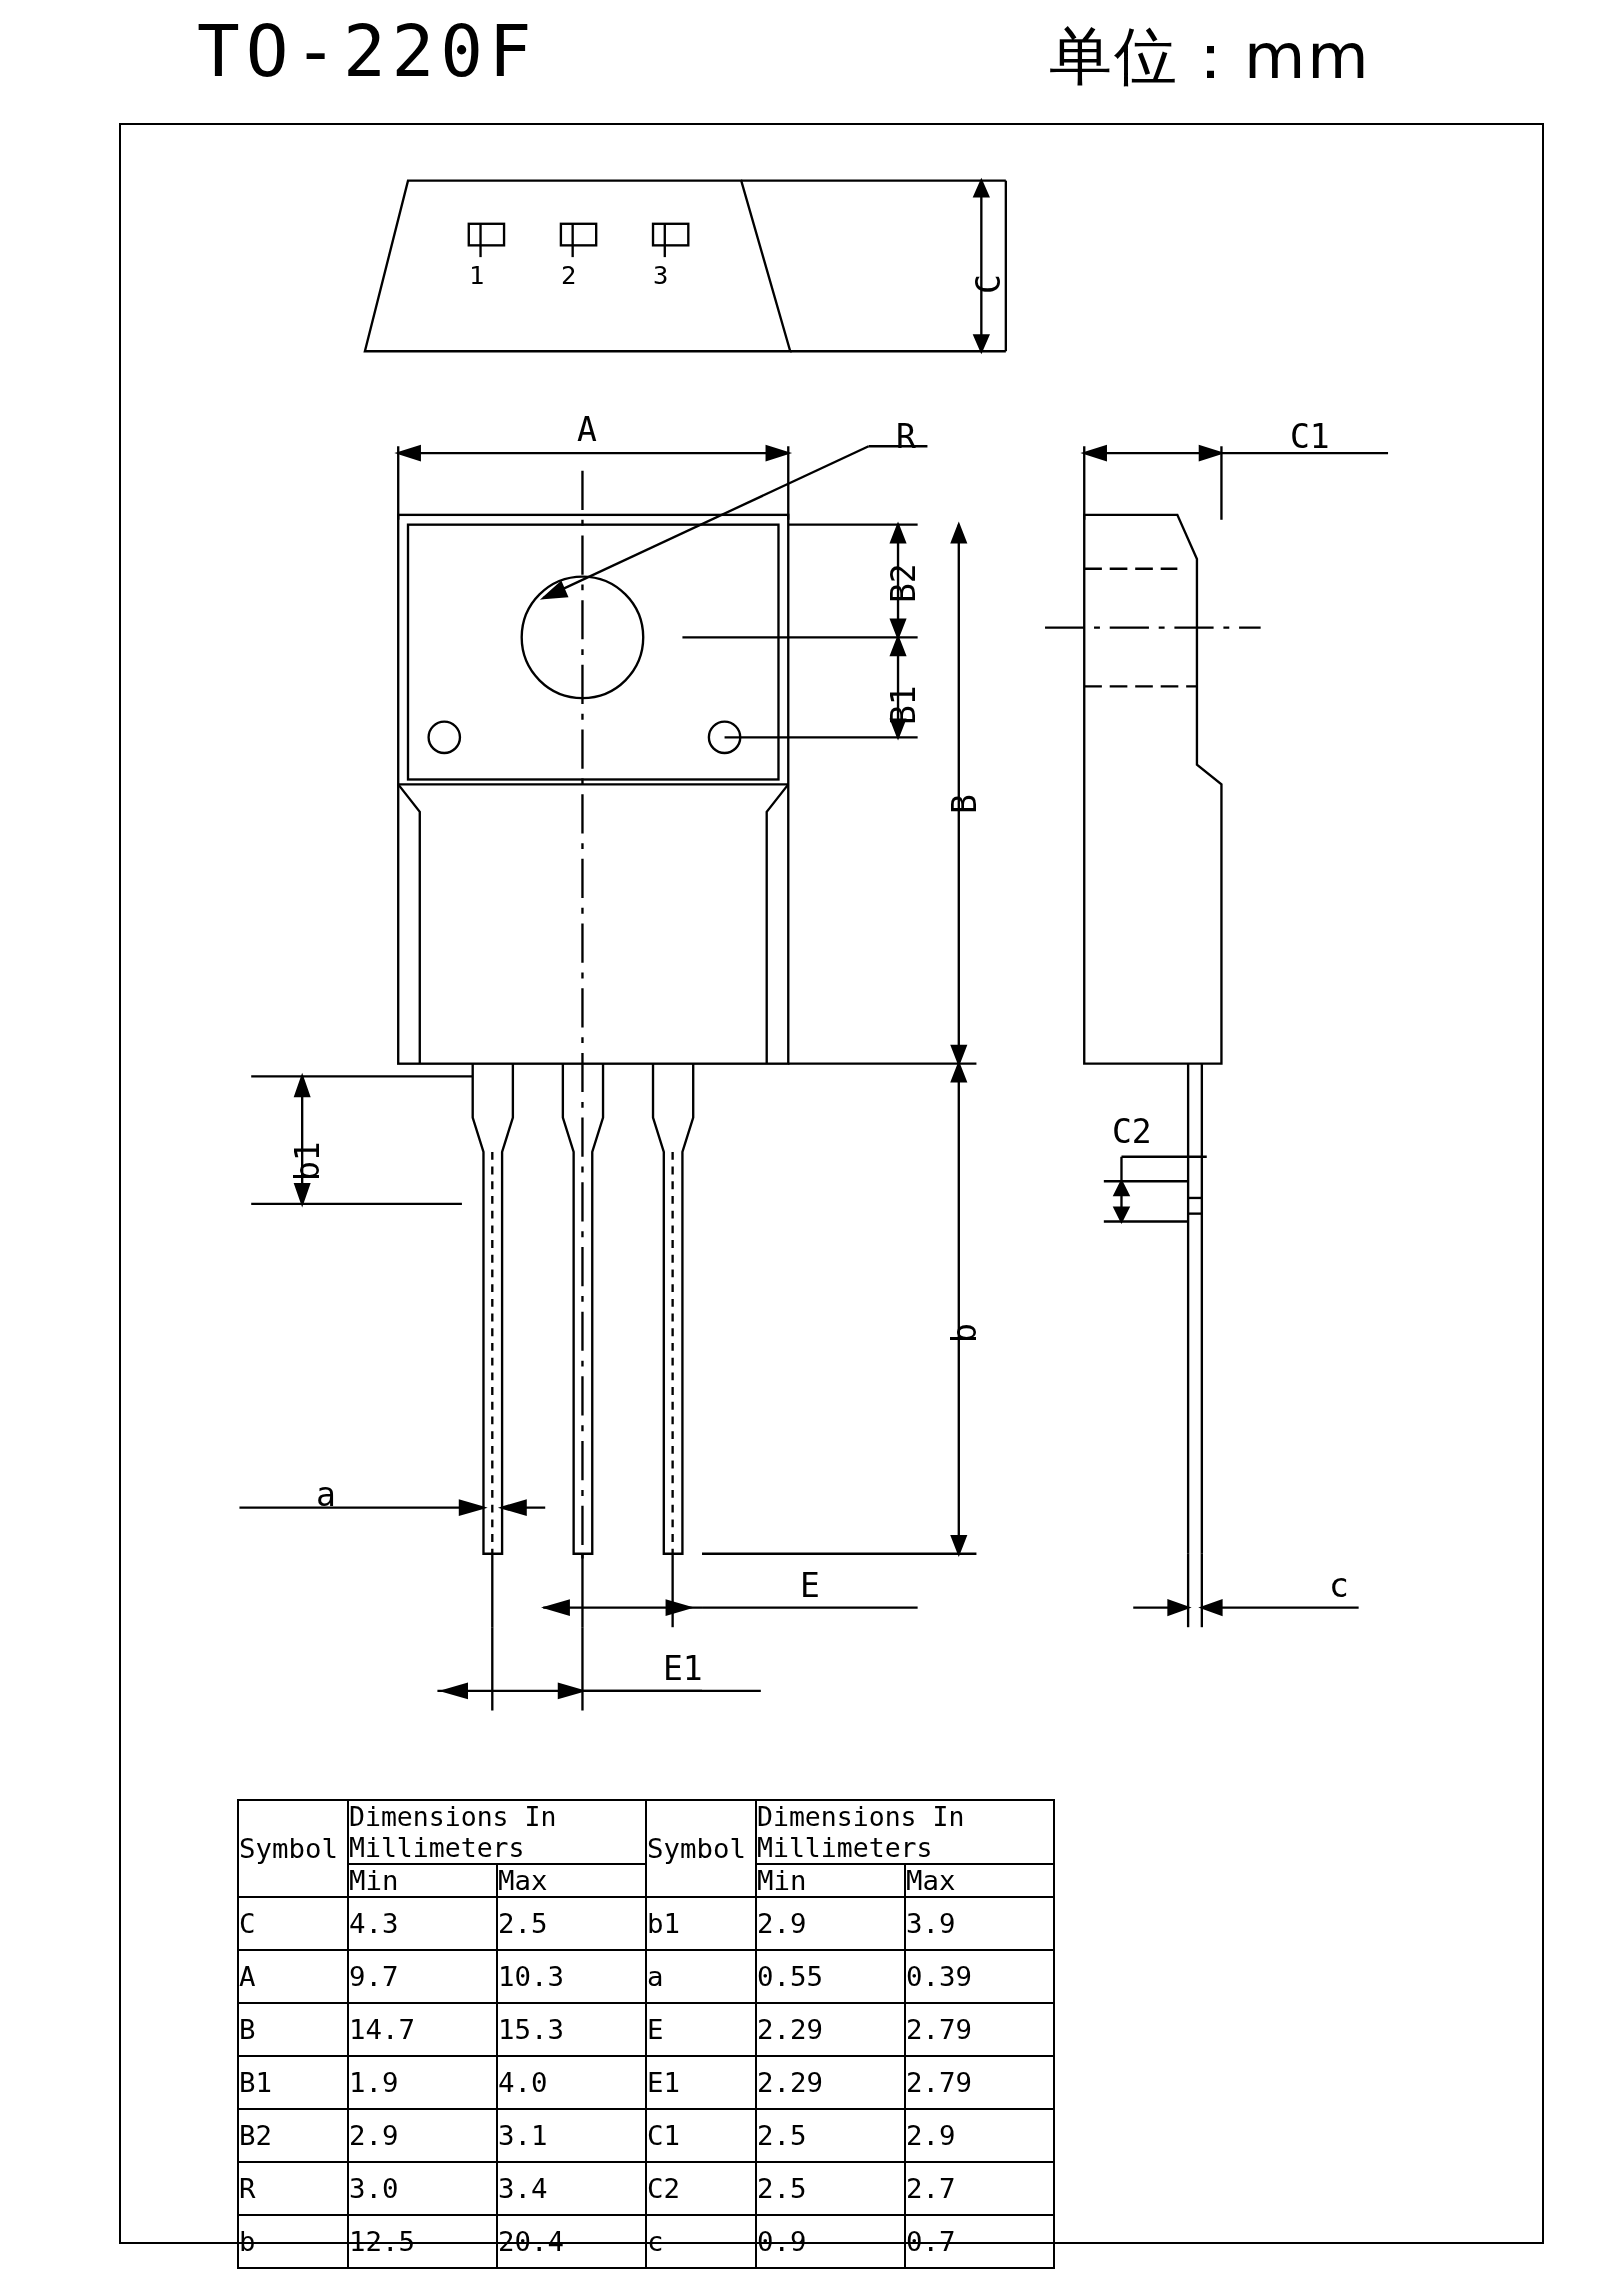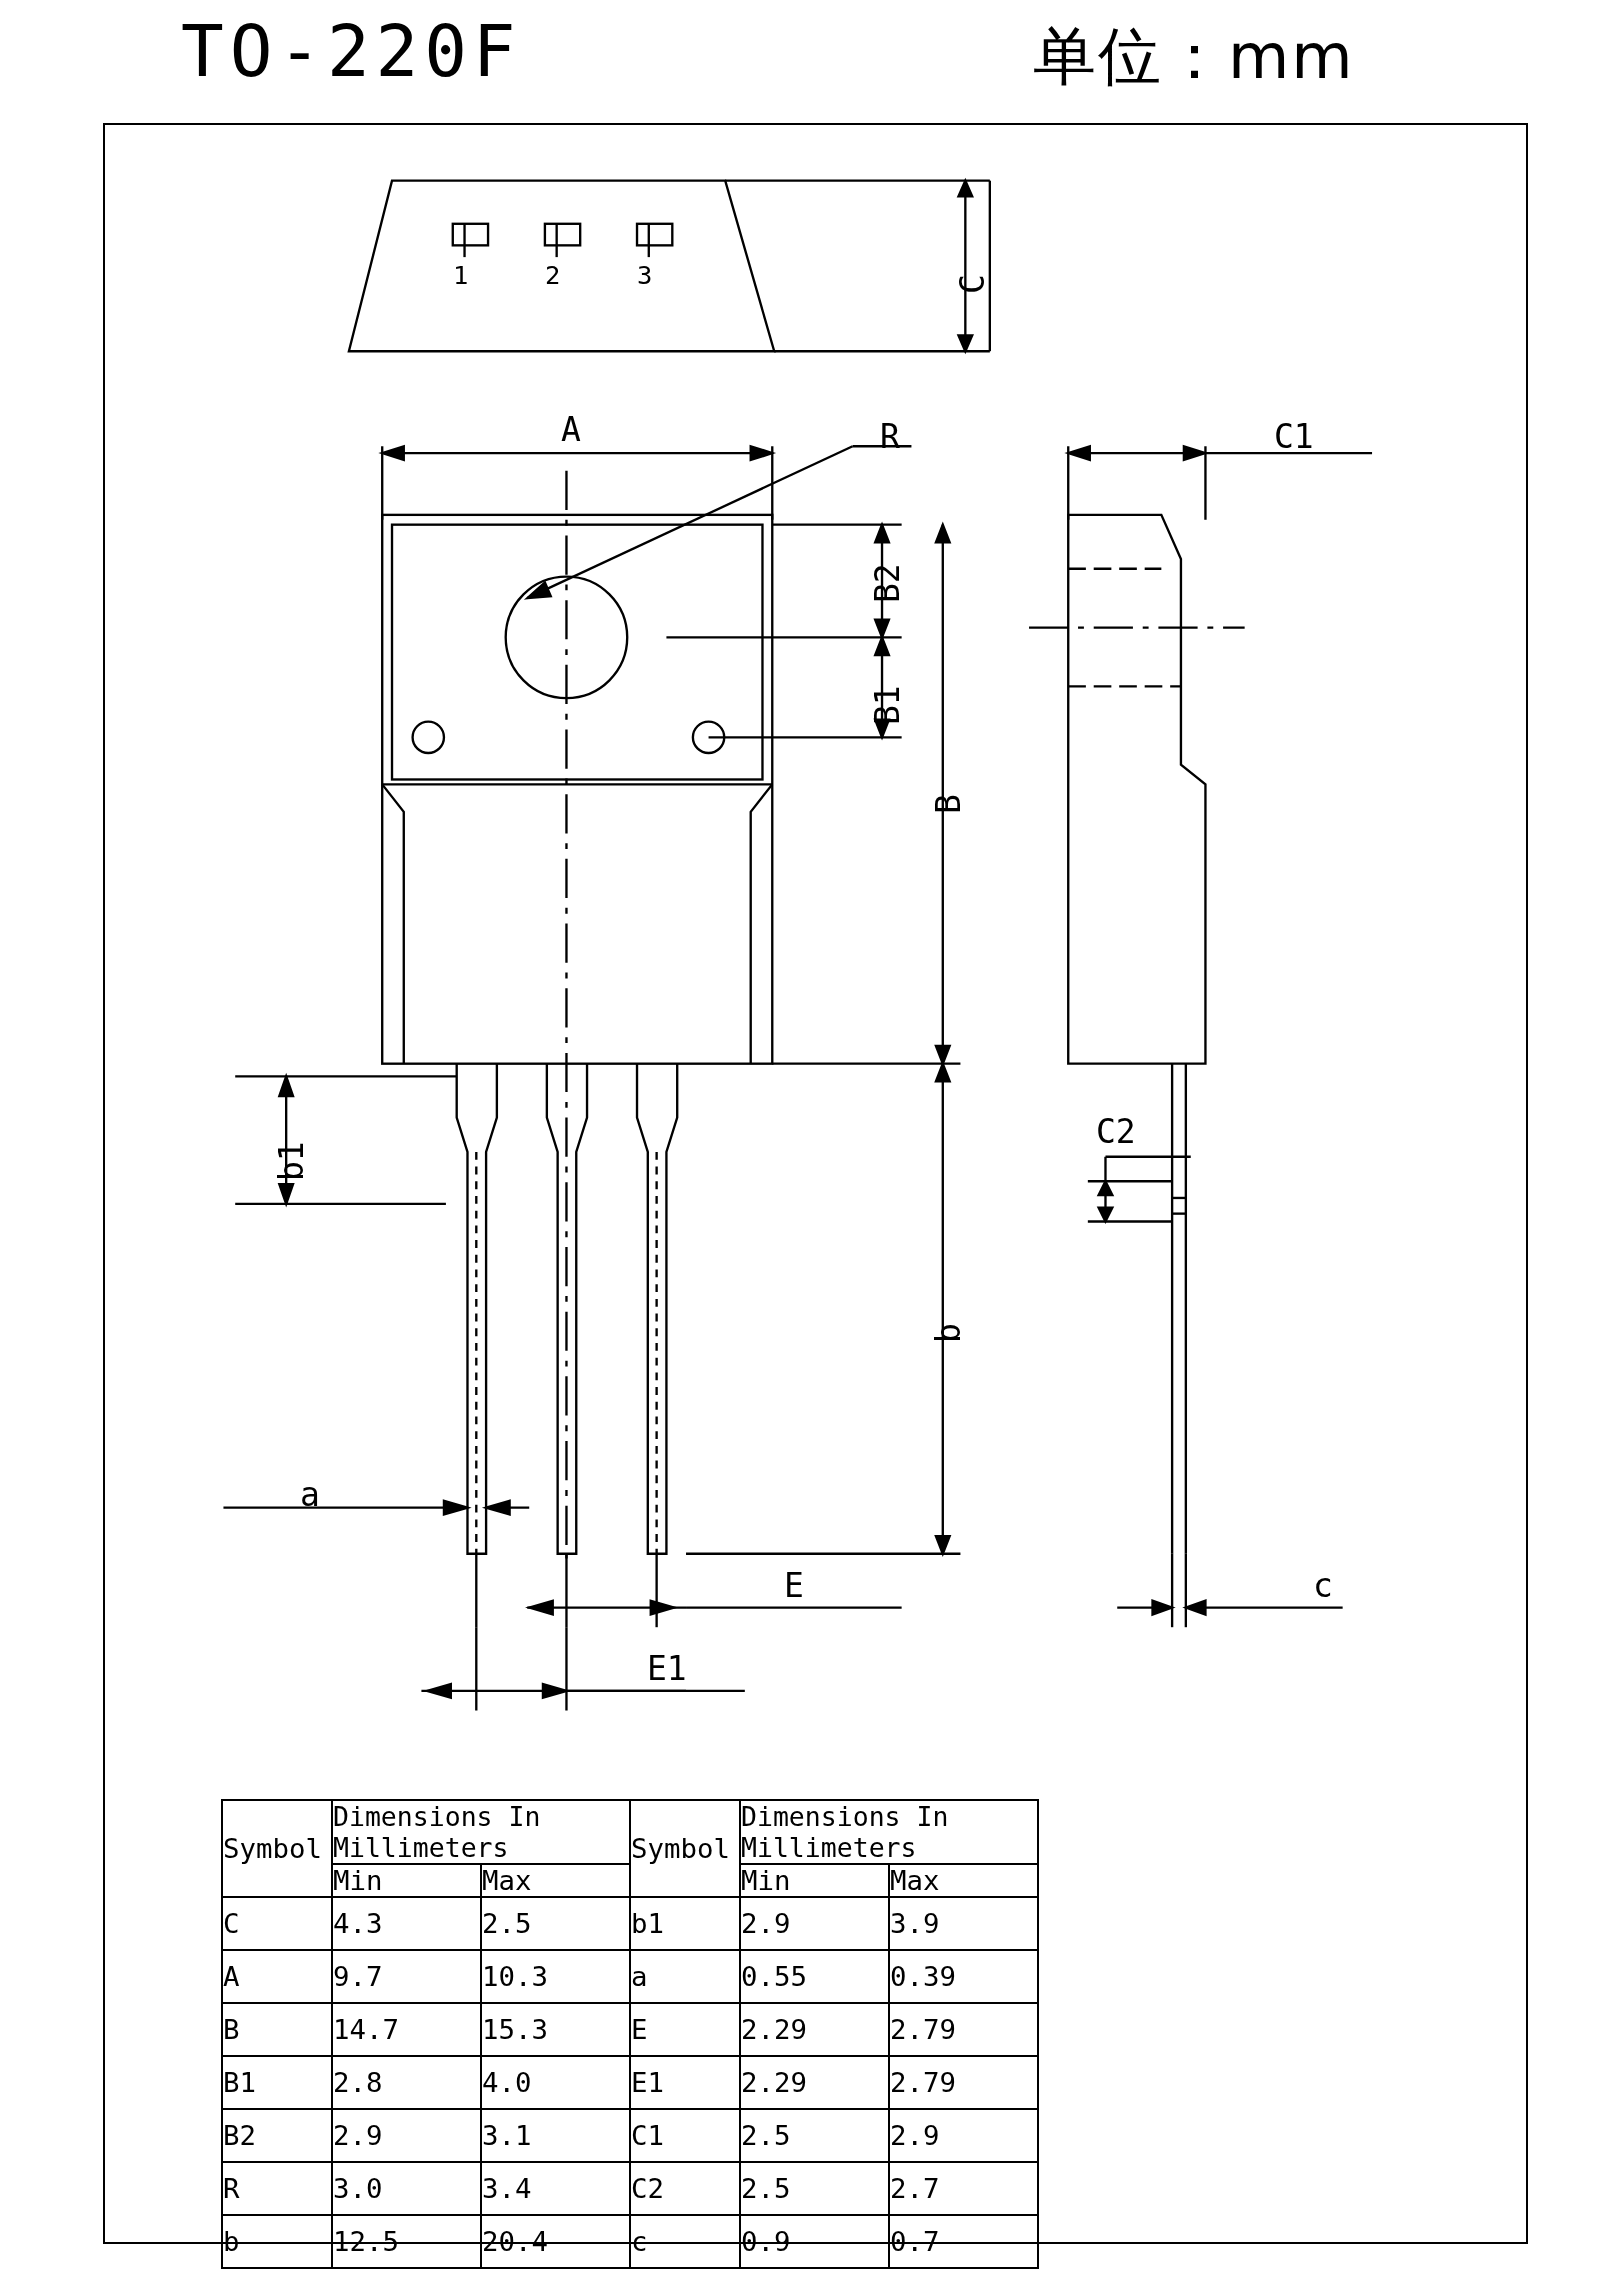--- a/index.html
+++ b/index.html
@@ -1,17 +1,17 @@
 <!DOCTYPE html>
 <html><head>
 <meta charset="utf-8">
 <style>
   html,body{margin:0;padding:0;background:#fff;}
   body{width:1620px;height:2293px;font-family:"DejaVu Sans",sans-serif;color:#000;position:relative;}
-  .page{position:absolute;left:0;top:0;width:1520px;height:2293px;}
+  .page{position:absolute;left:16px;top:0;width:1520px;height:2293px;}
   .title{position:absolute;left:181px;top:9.8px;font-size:71px;letter-spacing:5.9px;font-family:"DejaVu Sans Mono",monospace;}
   .unit{position:absolute;left:1010px;top:13.7px;font-size:63px;font-family:"DejaVu Sans",sans-serif;letter-spacing:2px;margin-left:23px;}
   .frame{position:absolute;left:103px;top:123px;width:1421px;height:2117px;border:2.9px solid #000;}
   svg{position:absolute;left:0;top:0;}
   .lbl{position:absolute;font-family:"DejaVu Sans Mono",monospace;font-size:33px;}
   .lblv{position:absolute;font-family:"DejaVu Sans Mono",monospace;font-size:33px;transform:rotate(-90deg);transform-origin:left top;white-space:nowrap;}
   .num{position:absolute;font-family:"DejaVu Sans Mono",monospace;font-size:25.5px;}
   table.dims{position:absolute;left:221px;top:1799px;border-collapse:collapse;font-family:"DejaVu Sans Mono",monospace;}
   table.dims td,table.dims th{border:2px solid #000;text-align:left;font-weight:normal;font-size:27.4px;padding:0;}
   table.dims .sym{width:108px;height:51px;margin-left:28px;}
@@ -217,21 +217,21 @@
     <tr>
       <td class="sym">B</td>
       <td class="val">14.7</td>
       <td class="val">15.3</td>
       <td class="sym">E</td>
       <td class="val">2.29</td>
       <td class="val">2.79</td>
     </tr>
     <tr>
       <td class="sym">B1</td>
-      <td class="val">2.8</td>
+      <td class="val">1.9</td>
       <td class="val">4.0</td>
       <td class="sym">E1</td>
       <td class="val">2.29</td>
       <td class="val">2.79</td>
     </tr>
     <tr>
       <td class="sym">B2</td>
       <td class="val">2.9</td>
       <td class="val">3.1</td>
       <td class="sym">C1</td>

